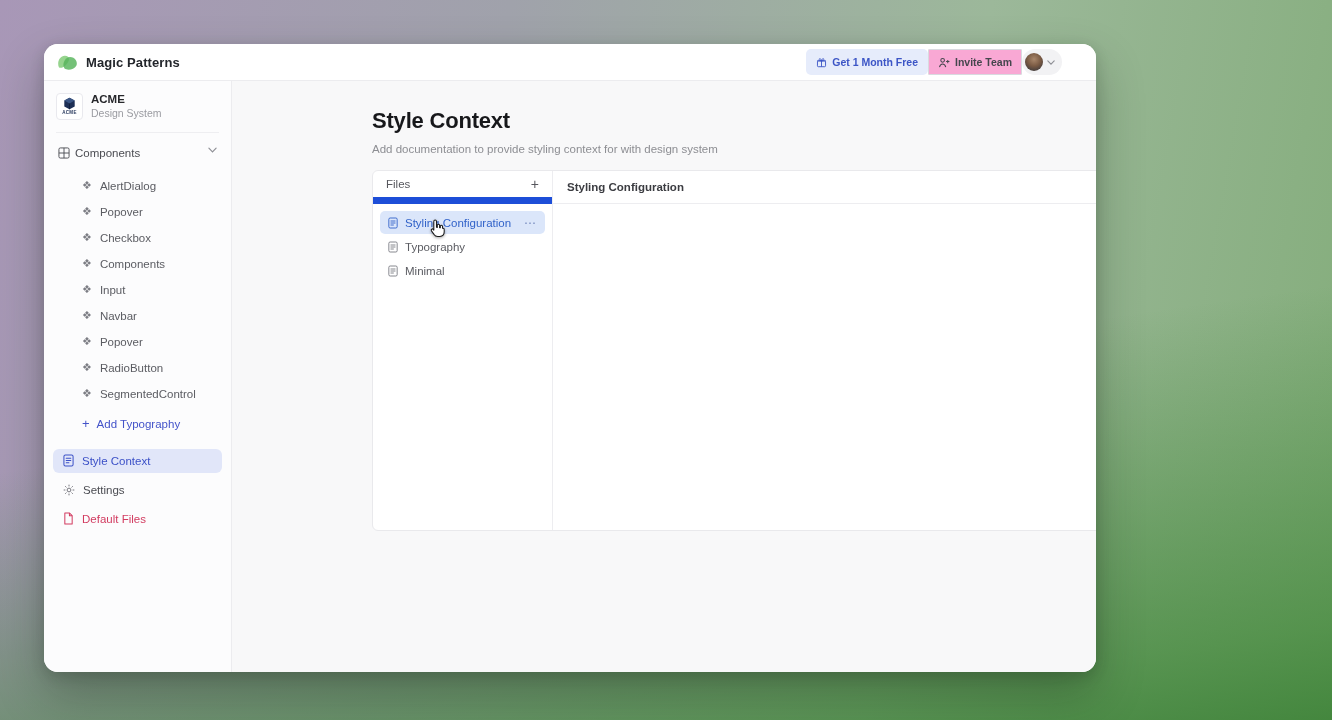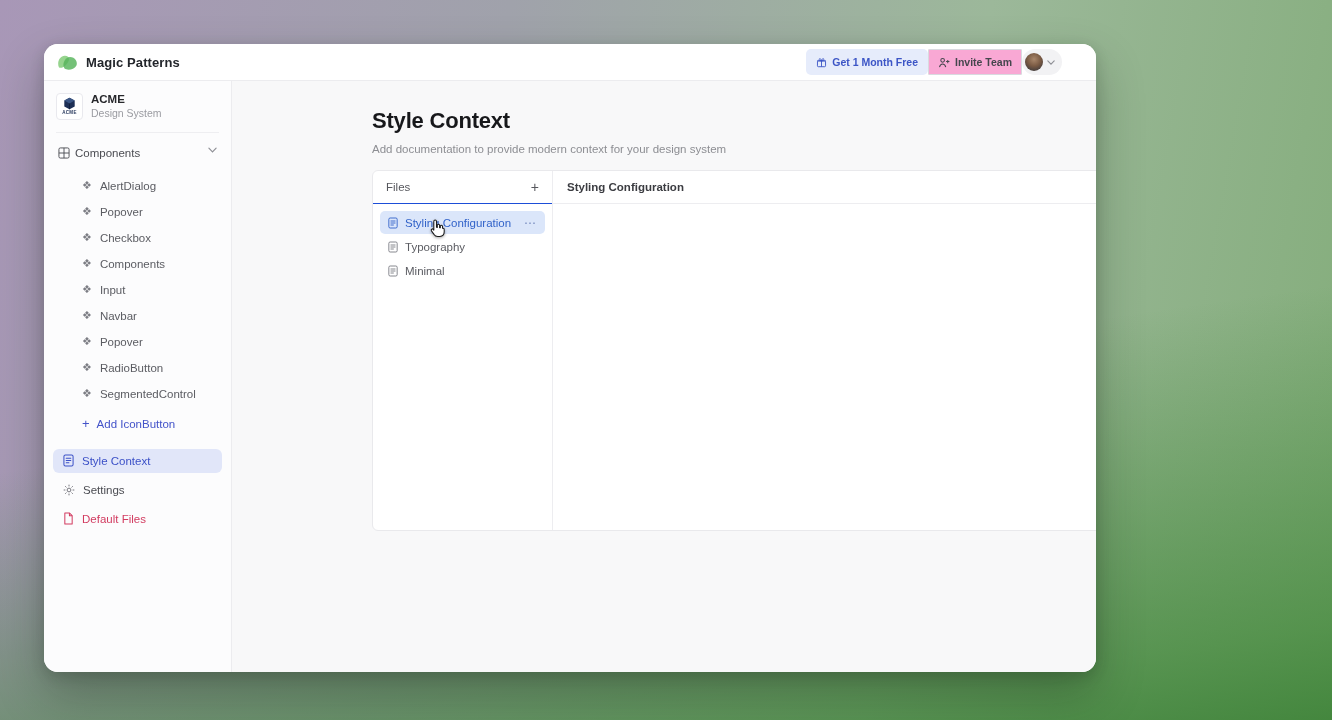--- a/index.html
+++ b/index.html
@@ -69,21 +69,21 @@
   .nav-row.danger .nic { color:#d23b60; }
 
   
   .main { flex:1; background:#f8f8f9; padding:27px 0 0 140px; overflow:hidden; position:relative; }
   .page-title { font-size:22px; font-weight:700; color:#17181b; letter-spacing:-.2px; }
   .page-sub { margin-top:9px; font-size:11.5px; color:#8d8e93; }
   .panel { margin-top:15px; width:775px; height:361px; background:#fff; border:1px solid #e9e9ec;
     border-radius:6px; display:flex; overflow:hidden; }
   .files-col { width:180px; min-width:180px; border-right:1px solid #ededf0; display:flex; flex-direction:column; }
   .files-header { height:33px; min-height:33px; display:flex; align-items:center; padding:0 13px;
-    border-bottom:1px solid #1d4ed8; color:#56575d; font-size:11.5px; }
+    border-bottom:7px solid #1d4ed8; color:#56575d; font-size:11.5px; }
   .plus-btn { margin-left:auto; font-size:14px; color:#56575d; cursor:pointer; line-height:1; }
   .files-list { padding:7px; display:flex; flex-direction:column; gap:1px; }
   .file-row { height:23px; display:flex; align-items:center; gap:7px; padding:0 8px;
     border-radius:5px; font-size:11.5px; color:#5b5c62; cursor:pointer; }
   .file-row .fic { color:#7c7d84; display:flex; }
   .file-row.selected { background:#dbe6fa; color:#3263c9; }
   .file-row.selected .fic { color:#3263c9; }
   .fmenu { margin-left:auto; color:#7488bd; font-size:12px; letter-spacing:1px; line-height:1; cursor:pointer; }
 
   .content-col { flex:1; display:flex; flex-direction:column; }
@@ -220,21 +220,21 @@
           </div>
 
           <div class="comp-row">
             <span class="cic">❖</span>
             <span>SegmentedControl</span>
           </div>
         </div>
 
       <div class="add-comp">
         <span class="add-plus">+</span>
-        <span>Add IconButton</span>
+        <span>Add Typography</span>
       </div>
 
       <div class="nav-sec">
         <div class="nav-row selected">
           <span class="nic">
             <svg width="11" height="13" viewBox="0 0 12 14" fill="none" stroke="currentColor" stroke-width="1.1">
               <rect x="1" y="1" width="10" height="12" rx="1.6"></rect>
               <path d="M3.5 4.6h5M3.5 7h5M3.5 9.4h3" stroke-linecap="round"></path>
             </svg>
           </span>
@@ -256,21 +256,21 @@
               <path d="M7 1v3h3"></path>
             </svg>
           </span>
           <span>Default Files</span>
         </div>
       </div>
     </div>
 
     <div class="main">
       <div class="page-title">Style Context</div>
-      <div class="page-sub">Add documentation to provide modern context for your design system</div>
+      <div class="page-sub">Add documentation to provide styling context for with design system</div>
 
       <div class="panel">
         <div class="files-col">
           <div class="files-header">
             <span>Files</span>
             <span class="plus-btn">+</span>
           </div>
           <div class="files-list">
 
               <div class="file-row selected">

